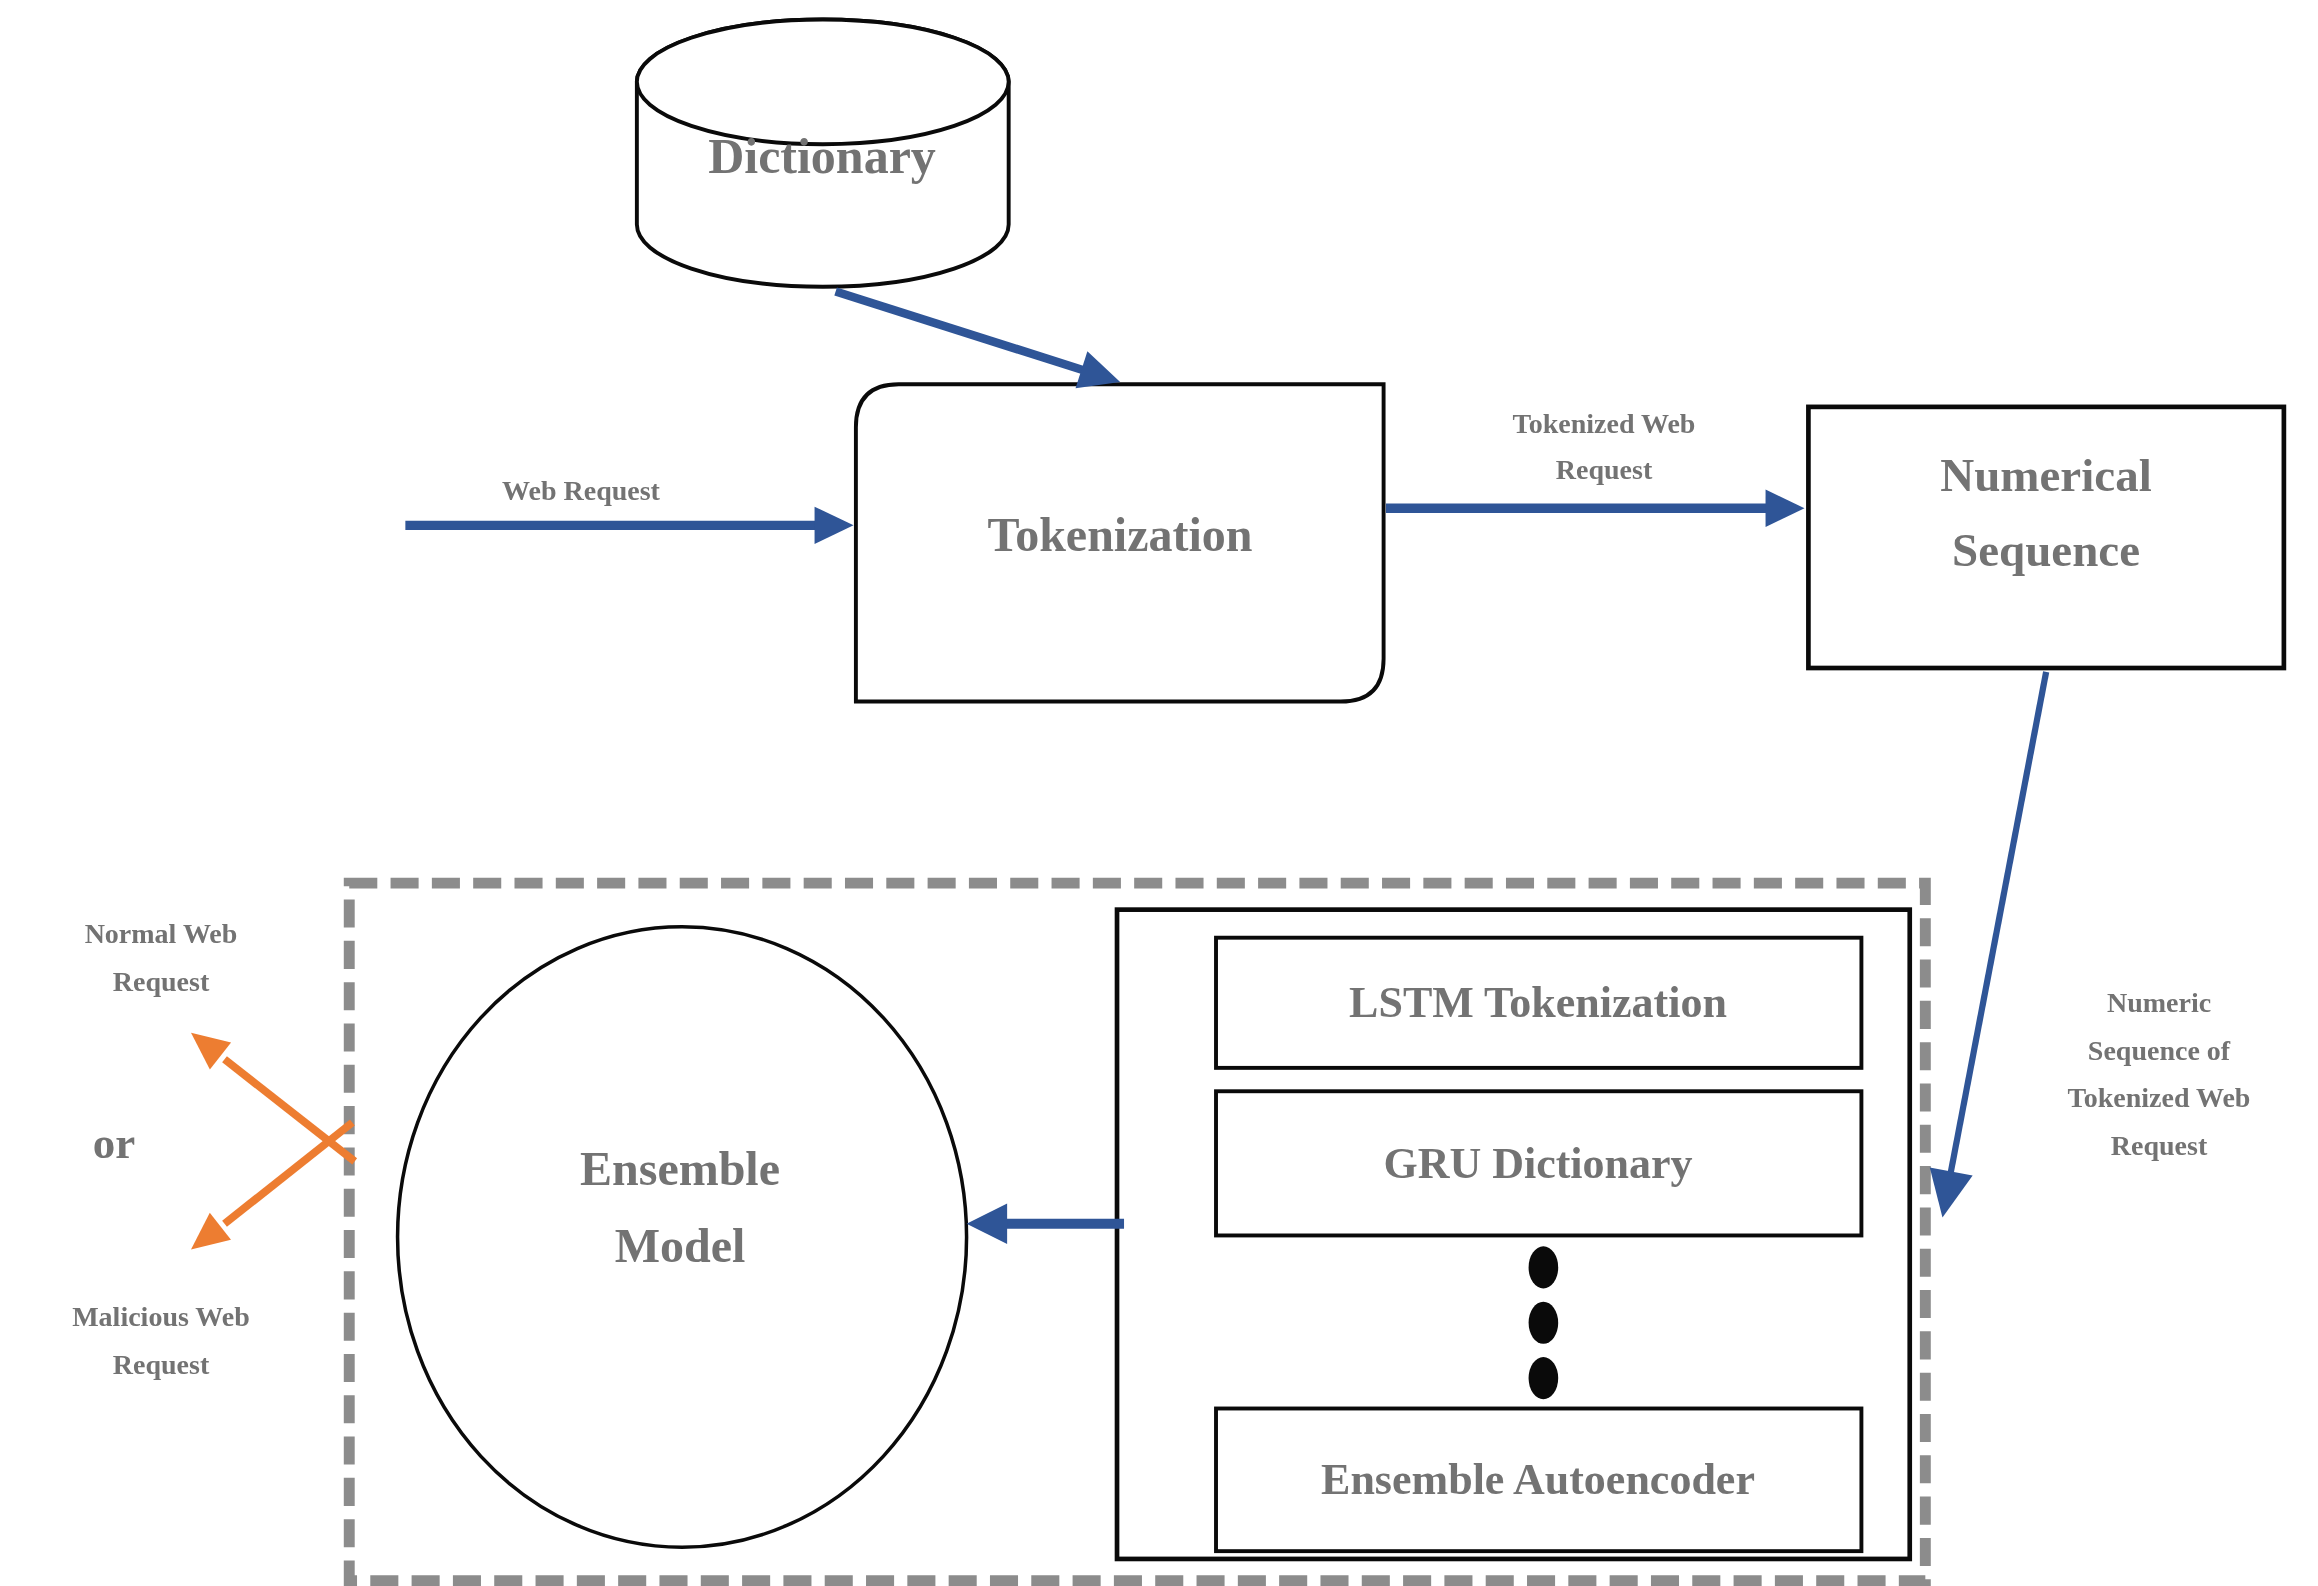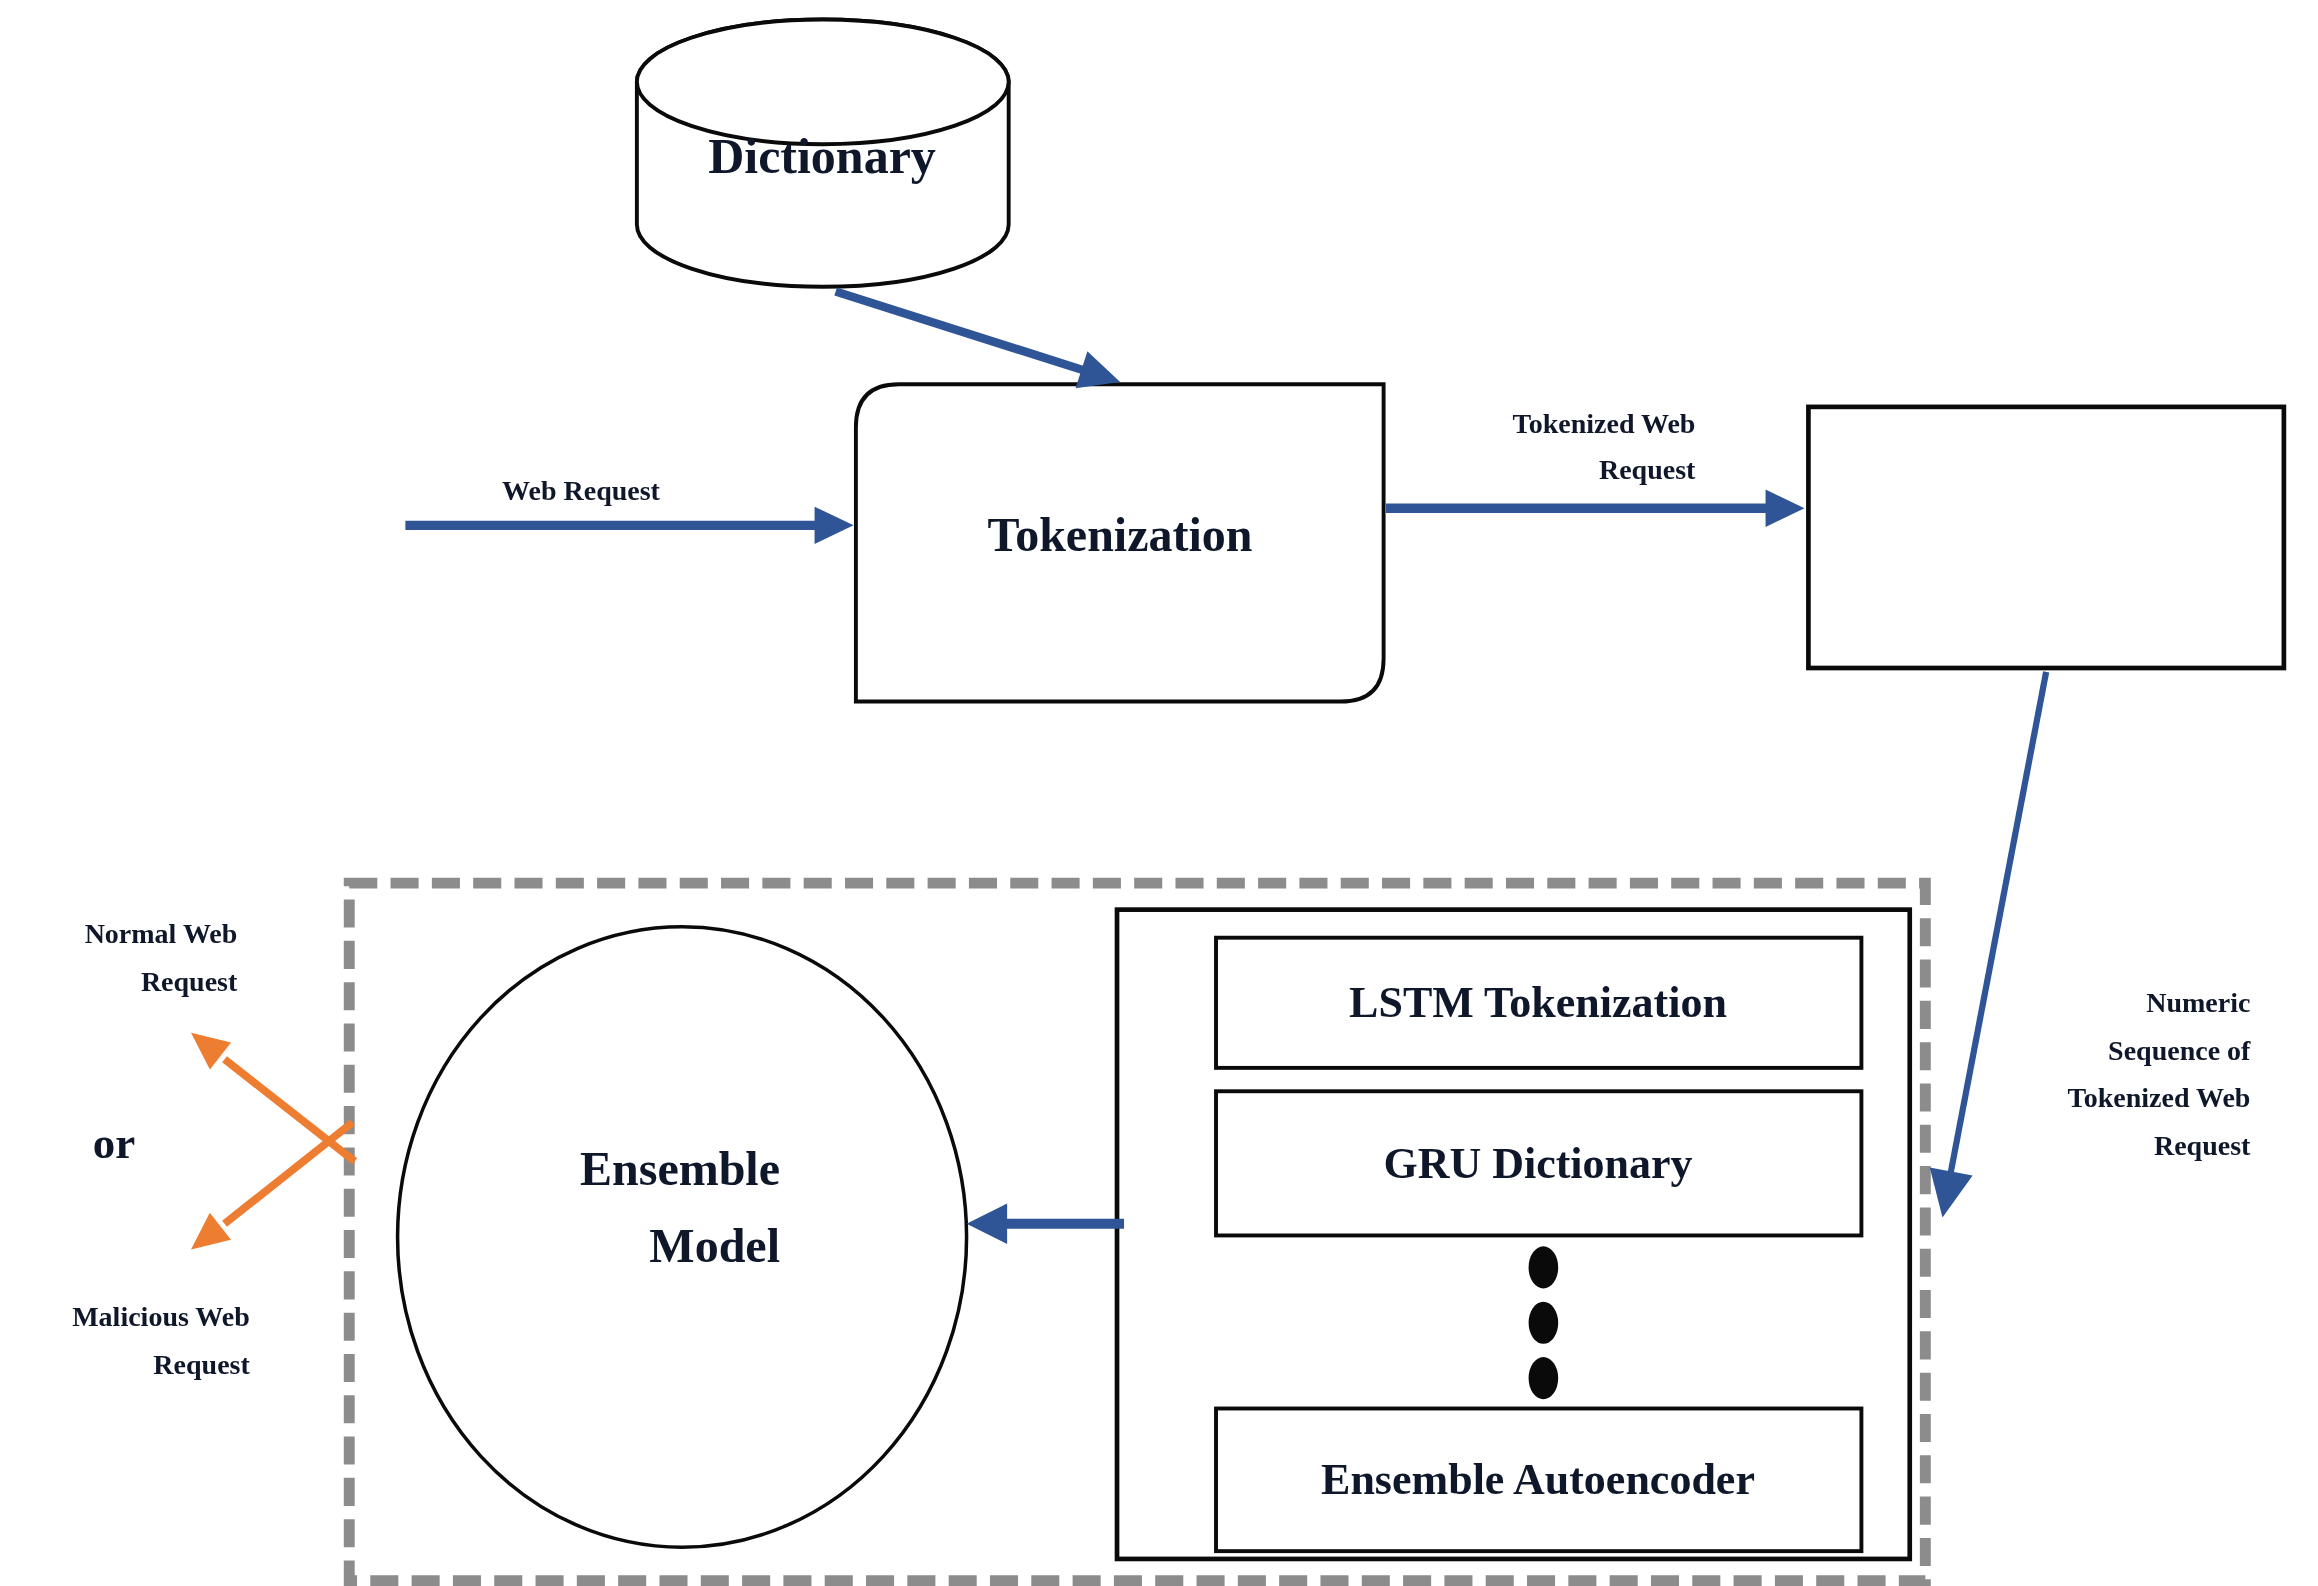--- a/index.html
+++ b/index.html
@@ -8,22 +8,22 @@
     width:2319px;height:1587px;
     background:#ffffff;
     overflow:hidden;
     font-family:"Liberation Serif","DejaVu Serif",serif;
   }
   .shapes{position:absolute;left:0;top:0;width:2319px;height:1587px;}
   .label{
     position:absolute;
     transform:translate(-50%,-50%);
     font-weight:bold;
-    color:#0f172a;
-    text-align:right;
+    color:#737373;
+    text-align:center;
     white-space:pre;
     line-height:1.6;
   }
   .fs64{font-size:50px;}
   .fs62{font-size:48px;}
   .fs60{font-size:47px;}
   .fs58{font-size:45px;}
   .fs56{font-size:44px;}
   .fs46{font-size:28px;}
   .lh17{line-height:1.7;}
@@ -94,20 +94,22 @@
     <g>
       <line x1="452" y1="1440" x2="288" y2="1570" stroke="#ED7D31" stroke-width="10"></line>
       <polygon points="245,1603 269.1,1556 296.3,1590.6" fill="#ED7D31"></polygon>
     </g>
   </svg>
 
   <div class="label fs64" style="left:822px;top:156px;">Dictionary</div>
 
   <div class="label fs62" style="left:1120px;top:535px;">Tokenization</div>
 
+  <div class="label fs60" style="left:2046px;top:513px;">Numerical
+Sequence</div>
 
   <div class="label fs46" style="left:581px;top:491px;">Web Request</div>
 
   <div class="label fs46 lh165" style="left:1604px;top:447px;">Tokenized Web
 Request</div>
 
   <div class="label fs46 lh17" style="left:2159px;top:1074px;">Numeric
 Sequence of
 Tokenized Web
 Request</div>

